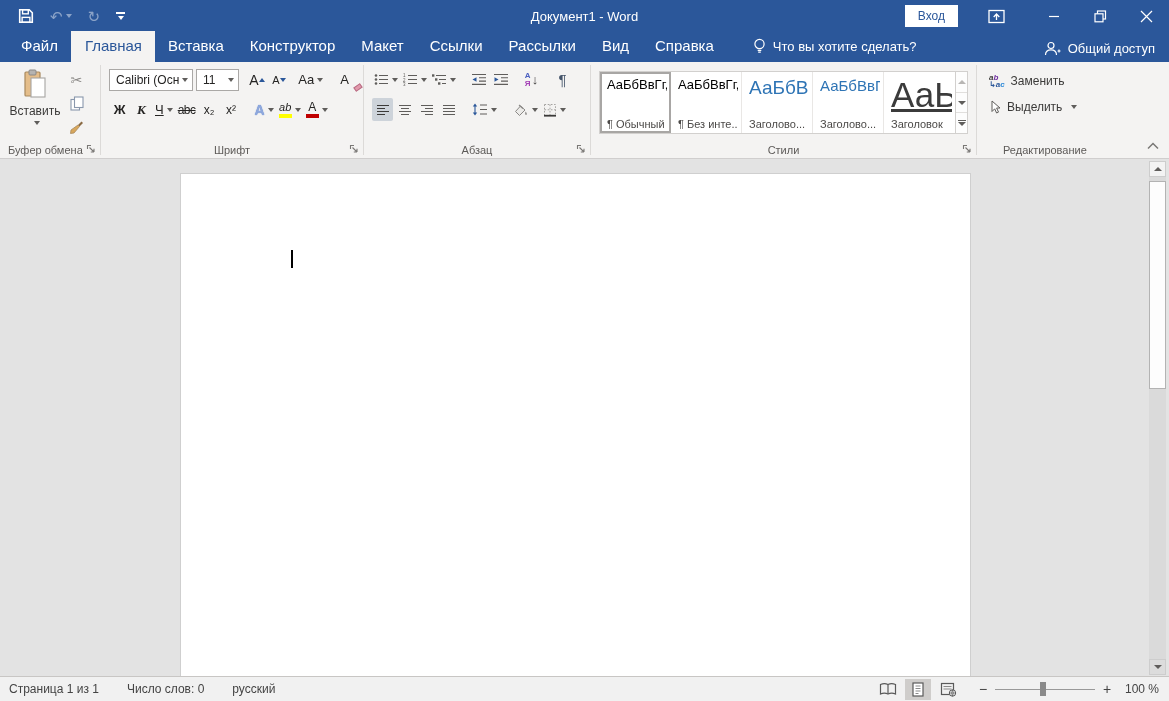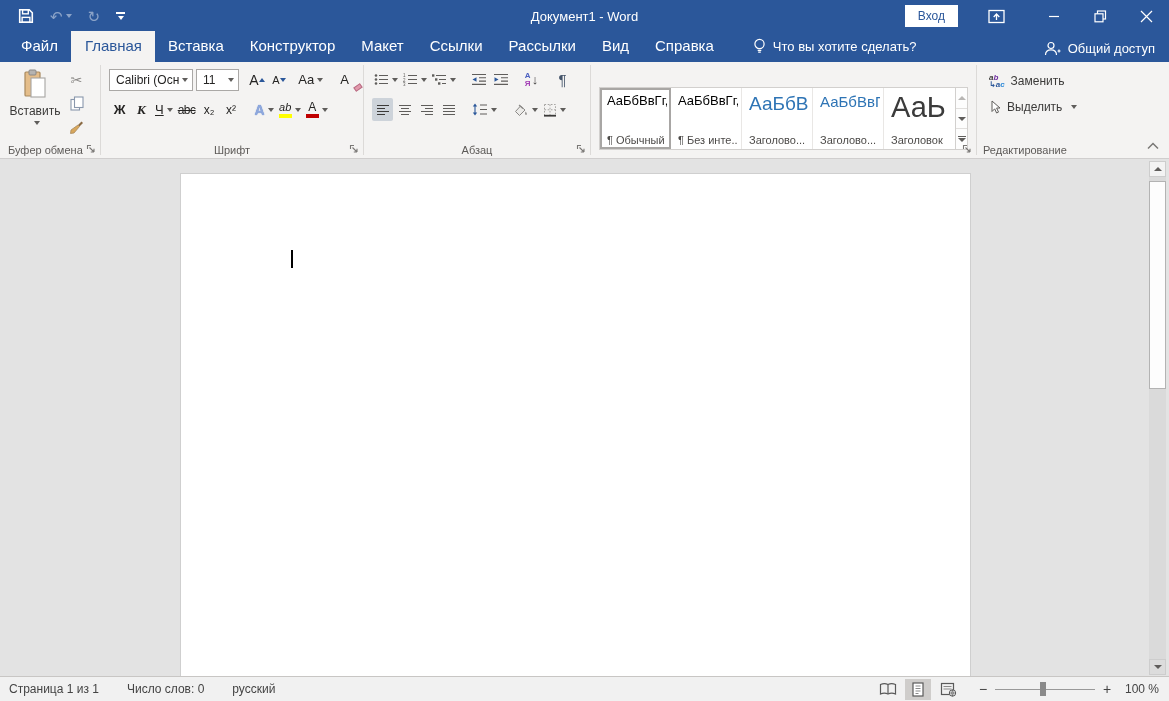--- a/index.html
+++ b/index.html
@@ -58,30 +58,30 @@
   .grow { position:relative; font-size:14px; }
   .grow .tri-u { position:absolute; top:1px; right:-4px; width:0; height:0; border-left:3px solid transparent; border-right:3px solid transparent; border-bottom:4px solid #2b579a; }
   .shrink { position:relative; font-size:11px; }
   .clearfmt { position:relative; font-size:13px; }
   .clearfmt .eraser { position:absolute; right:-7px; bottom:1px; width:8px; height:5px; background:#e298ab; border:1px solid #b76e84; transform:rotate(-35deg); }
 
   
   svg.picon { display:block; }
 
   
-  .gallery-wrap { display:flex; margin:21px 6px 0; }
+  .gallery-wrap { display:flex; margin:5px 6px 0; }
   .gallery { display:flex; border:1px solid #d2d0ce; background:#fff; height:63px; }
   .sitem { width:71px; padding:5px 3px 3px 7px; border-right:1px solid #e9e7e5; display:flex; flex-direction:column; justify-content:space-between; background:#fff; }
   .sitem:last-child { border-right:none; }
   .sitem.sel { outline:2px solid #a8a6a4; outline-offset:-2px; }
   .sname { font-size:11px; color:#4b4947; white-space:nowrap; overflow:hidden; }
   .sp-n  { font-size:13px; color:#000; white-space:nowrap; overflow:hidden; }
   .sp-h1 { font-size:19px; color:#2e74b5; white-space:nowrap; overflow:hidden; font-weight:300; }
   .sp-h2 { font-size:15px; color:#2e74b5; white-space:nowrap; overflow:hidden; }
-  .sp-t  { font-size:29px; color:#3b3b3b; font-weight:200; line-height:1; white-space:nowrap; overflow:hidden; }
+  .sp-t  { font-size:35px; color:#3b3b3b; font-weight:200; line-height:1; white-space:nowrap; overflow:hidden;text-decoration:underline; }
   .scrollcol { width:17px; display:flex; flex-direction:column; border:1px solid #d2d0ce; border-left:none; background:#fdfdfd; }
   .scrbtn { flex:1; display:flex; align-items:center; justify-content:center; border-bottom:1px solid #e1dfdd; }
   .scrbtn:last-child { border-bottom:none; }
   .tri-up { width:0;height:0;border-left:4px solid transparent;border-right:4px solid transparent;border-bottom:4px solid #b8b6b4; }
   .tri-dn { width:0;height:0;border-left:4px solid transparent;border-right:4px solid transparent;border-top:4px solid #5f5d5b; }
   .morebar { display:flex; flex-direction:column; align-items:center; gap:1px; }
   .morebar .bar { width:8px; height:1.5px; background:#5f5d5b; }
 
   
   .erow { display:flex; align-items:center; gap:6px; height:23px; margin:3px 0 3px 10px; font-size:12px; color:#3b3a39; }
@@ -457,20 +457,21 @@
                 <span class="tri-dn"></span>
               </span>
             <span class="scrbtn">
                 <span class="morebar">
                   <span class="bar"></span>
                   <span class="tri-dn"></span>
                 </span>
               </span>
           </div>
         </div>
+        <span class="glabel">Стили</span>
         <span class="launcher">
           <svg width="10" height="10" viewBox="0 0 10 10">
               <path d="M1.5,5 V1.5 H5 M3.5,3.5 L8,8 M8,8 H4.8 M8,8 V4.8" fill="none" stroke="#7a7876" stroke-width="1.1"></path>
             </svg>
         </span>
       </div>
       <div class="gsep"></div>
 
       <div class="rgroup" style="flex:1;">
         <div class="erow">
@@ -480,21 +481,21 @@
             </span>
           <span>Заменить</span>
         </div>
         <div class="erow">
           <svg width="12" height="14" viewBox="0 0 12 14">
               <path d="M3,1 L3,11.5 L5.7,8.8 L7.6,13 L9.5,12.1 L7.6,8 L11,8 Z" fill="#fff" stroke="#5f5d5b" stroke-width="1"></path>
             </svg>
           <span>Выделить</span>
           <span class="dd"></span>
         </div>
-        <span class="glabel" style="text-align:left;padding-left:6px;">Редактирование</span>
+        <span class="glabel" style="text-align:left;padding-left:6px;margin-left:20px;">Редактирование</span>
         <span class="chev">
           <svg width="12" height="8" viewBox="0 0 12 8">
               <path d="M1,6.5 L6,1.5 L11,6.5" fill="none" stroke="#7a7876" stroke-width="1.5"></path>
             </svg>
         </span>
       </div>
 
     </div>
   </div>
 

